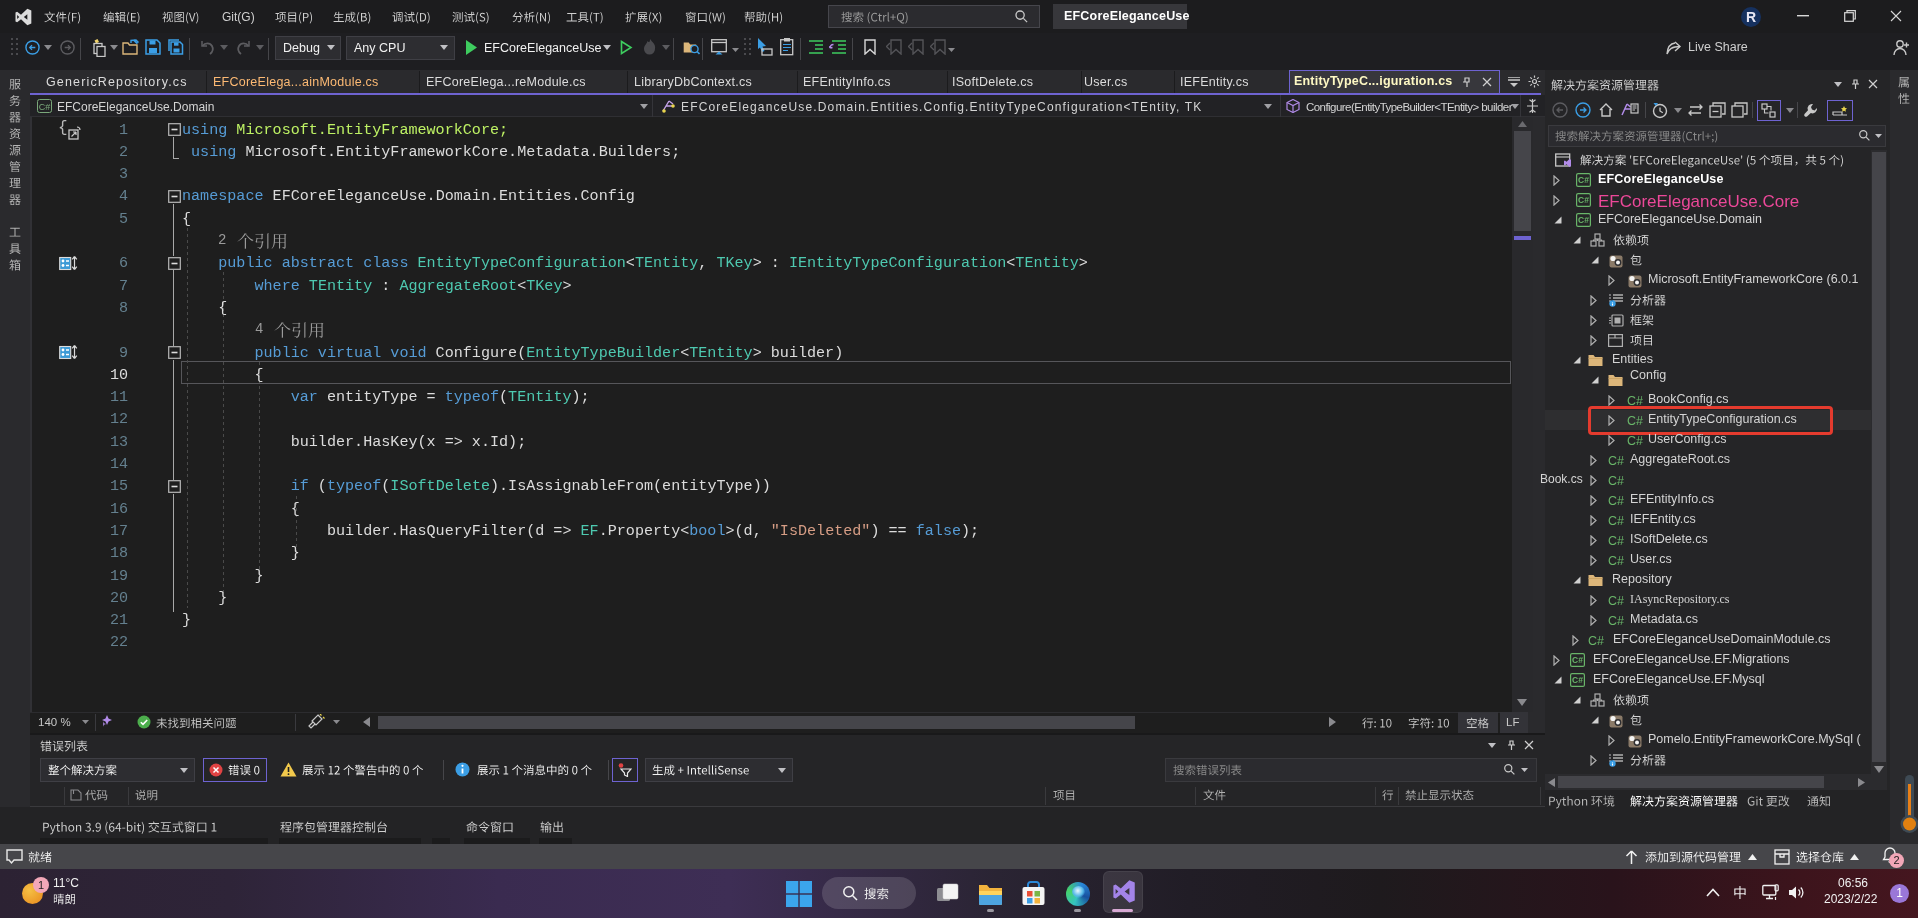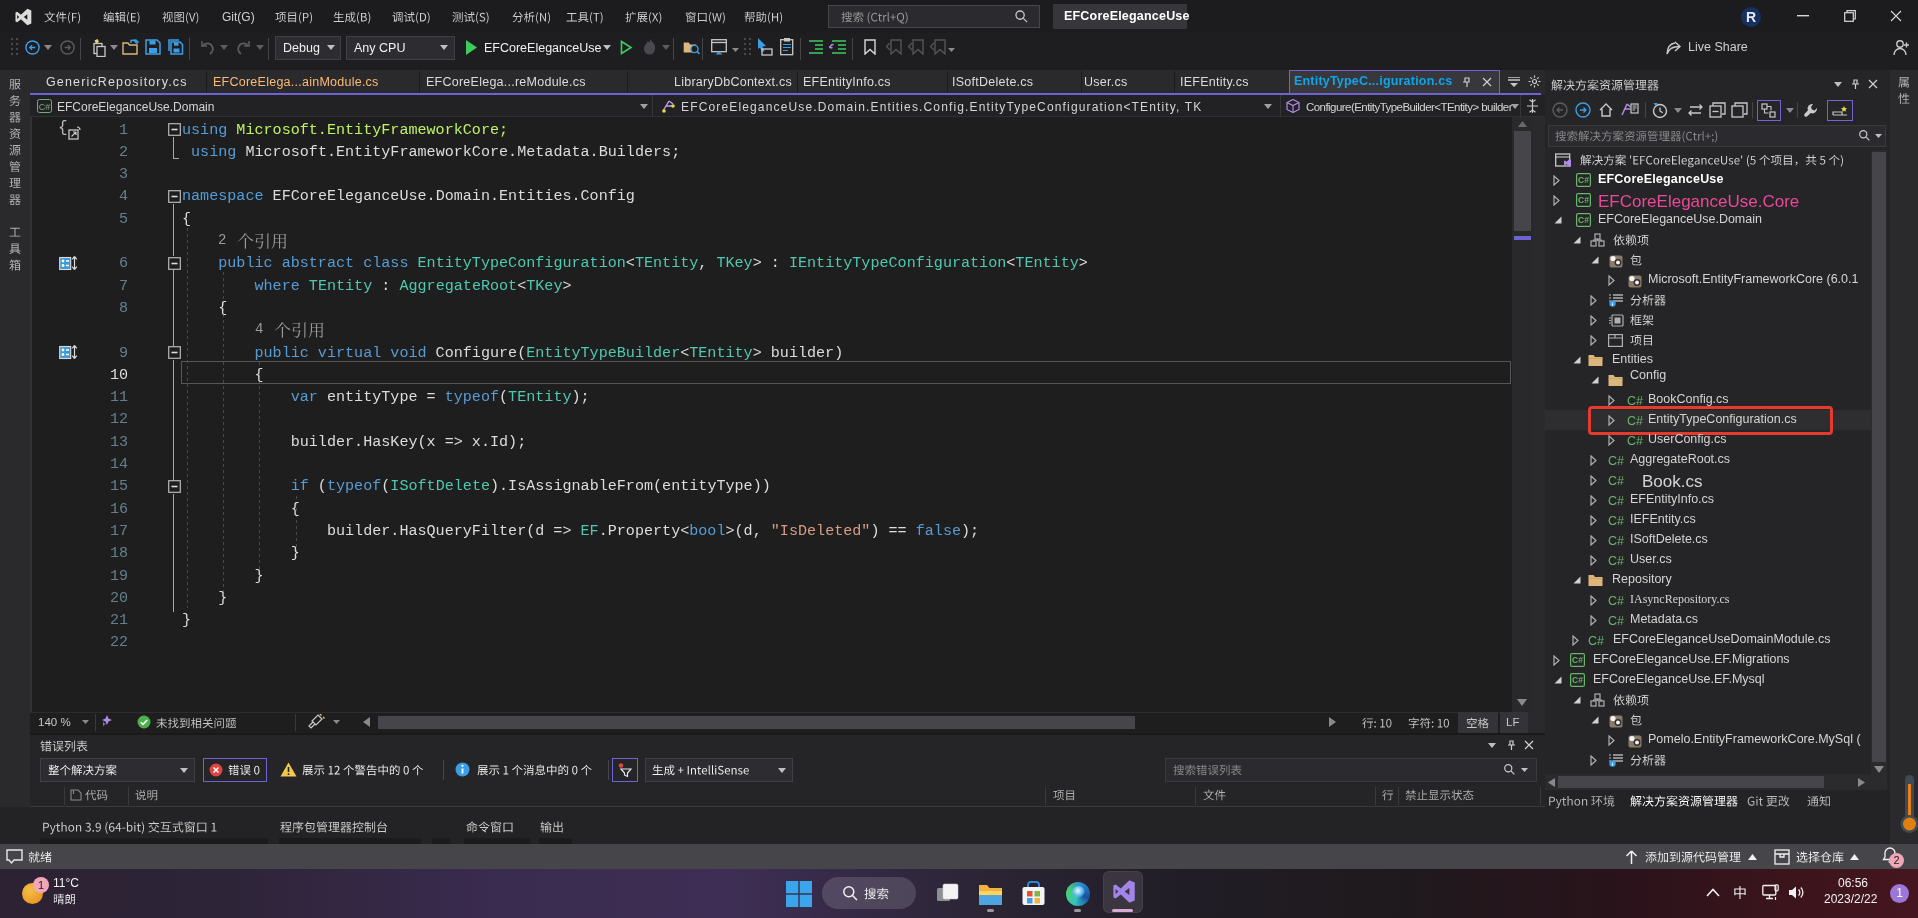--- a/index.html
+++ b/index.html
@@ -230,31 +230,31 @@
     <path d="M1.2 1.8H10.8V2.8H1.2ZM0.6 9.7H11.4V10.6H0.6ZM5.5 2.3H6.5V10.1H5.5Z M7.3 26 7.8 25.4Q8.5 25.7 9.2 26.1Q9.9 26.4 10.5 26.7Q11.1 27.1 11.5 27.4L10.8 28Q10.4 27.7 9.8 27.4Q9.2 27.1 8.6 26.7Q7.9 26.4 7.3 26ZM0.6 24.5H11.4V25.4H0.6ZM2.9 19.3H9.1V20H2.9ZM2.9 21H9.1V21.7H2.9ZM2.9 22.8H9.1V23.5H2.9ZM3.9 25.5 4.8 26Q4.3 26.4 3.7 26.8Q3.1 27.1 2.4 27.5Q1.8 27.8 1.1 28Q1 27.9 0.8 27.7Q0.6 27.5 0.5 27.4Q1.1 27.1 1.8 26.8Q2.4 26.5 3 26.1Q3.6 25.8 3.9 25.5ZM2.5 17.6H9.6V24.9H8.7V18.3H3.4V24.9H2.5Z M6 37.3H11V44.4H10V38.1H6.8V44.5H6ZM0.7 38.3H5.6V39.1H0.7ZM6.4 39.3H10.5V40H6.4ZM6.4 41.3H10.5V42H6.4ZM6.4 43.2H10.5V44H6.4ZM2.8 36.9H3.7V44.5H2.8ZM3.6 39.4Q3.7 39.5 4 39.8Q4.3 40.1 4.6 40.4Q4.9 40.7 5.2 41Q5.5 41.2 5.6 41.3L5 42.1Q4.9 41.8 4.6 41.5Q4.4 41.2 4.1 40.9Q3.8 40.6 3.5 40.3Q3.2 40 3.1 39.8ZM2 34.6H5.9V35.4H2ZM6.7 34.6H11.4V35.4H6.7ZM2.2 33.4 3.1 33.6Q2.9 34.3 2.6 34.9Q2.3 35.6 1.9 36.1Q1.6 36.7 1.2 37.1Q1.1 37.1 1 37Q0.8 36.9 0.7 36.8Q0.5 36.7 0.4 36.6Q1 36 1.5 35.2Q1.9 34.3 2.2 33.4ZM6.9 33.4 7.8 33.6Q7.5 34.6 7 35.5Q6.5 36.4 5.9 37Q5.9 37 5.7 36.9Q5.6 36.8 5.4 36.7Q5.3 36.6 5.2 36.5Q5.8 36 6.2 35.1Q6.7 34.3 6.9 33.4ZM2.7 35.2 3.5 34.9Q3.7 35.4 3.9 35.9Q4.2 36.4 4.2 36.7L3.5 37Q3.4 36.7 3.2 36.2Q3 35.6 2.7 35.2ZM7.6 35.2 8.4 35Q8.7 35.3 9 35.8Q9.4 36.3 9.5 36.7L8.7 37Q8.6 36.7 8.3 36.2Q8 35.7 7.6 35.2ZM2.8 38.7 3.5 39.1Q3.2 39.8 2.8 40.6Q2.4 41.3 1.9 42Q1.4 42.7 1 43.2Q0.9 43.1 0.7 42.9Q0.6 42.7 0.4 42.5Q0.8 42.1 1.3 41.5Q1.8 40.8 2.2 40.1Q2.6 39.4 2.8 38.7Z" fill="#b4b4b4"></path>
   </svg>
 <div style="position:absolute;left:30px;top:70px;width:1515px;height:25px;background:#2a2a2d;"></div>
 <div style="position:absolute;left:206px;top:71px;width:1px;height:23px;background:#1b1b1d;"></div>
 <div style="position:absolute;left:46px;top:75px;color:#dcdcdc;font-size:12.5px;white-space:pre;letter-spacing:1.15px;">GenericRepository.cs</div>
 <div style="position:absolute;left:419px;top:71px;width:1px;height:23px;background:#1b1b1d;"></div>
 <div style="position:absolute;left:213px;top:75px;color:#fdba74;font-size:12.5px;white-space:pre;letter-spacing:0.25px;">EFCoreElega...ainModule.cs</div>
 <div style="position:absolute;left:627px;top:71px;width:1px;height:23px;background:#1b1b1d;"></div>
 <div style="position:absolute;left:426px;top:75px;color:#dcdcdc;font-size:12.5px;white-space:pre;letter-spacing:0.25px;">EFCoreElega...reModule.cs</div>
 <div style="position:absolute;left:797px;top:71px;width:1px;height:23px;background:#1b1b1d;"></div>
-<div style="position:absolute;left:634px;top:75px;color:#dcdcdc;font-size:12.5px;white-space:pre;letter-spacing:0.25px;margin-left:40px;">LibraryDbContext.cs</div>
+<div style="position:absolute;left:634px;top:75px;color:#dcdcdc;font-size:12.5px;white-space:pre;letter-spacing:0.25px;">LibraryDbContext.cs</div>
 <div style="position:absolute;left:947px;top:71px;width:1px;height:23px;background:#1b1b1d;"></div>
 <div style="position:absolute;left:803px;top:75px;color:#dcdcdc;font-size:12.5px;white-space:pre;letter-spacing:0.25px;">EFEntityInfo.cs</div>
 <div style="position:absolute;left:1081px;top:71px;width:1px;height:23px;background:#1b1b1d;"></div>
 <div style="position:absolute;left:952px;top:75px;color:#dcdcdc;font-size:12.5px;white-space:pre;letter-spacing:0.25px;">ISoftDelete.cs</div>
 <div style="position:absolute;left:1174px;top:71px;width:1px;height:23px;background:#1b1b1d;"></div>
 <div style="position:absolute;left:1084px;top:75px;color:#dcdcdc;font-size:12.5px;white-space:pre;letter-spacing:0.25px;">User.cs</div>
 <div style="position:absolute;left:1289px;top:71px;width:1px;height:23px;background:#1b1b1d;"></div>
 <div style="position:absolute;left:1180px;top:75px;color:#dcdcdc;font-size:12.5px;white-space:pre;letter-spacing:0.25px;">IEFEntity.cs</div>
 <div style="position:absolute;left:1289px;top:70px;width:211px;height:25px;background:#37373c;border:1px solid #6e63d1;border-bottom:none;"></div>
-<div style="position:absolute;left:1294px;top:74px;color:#0ea5e9;font-size:12.5px;white-space:pre;font-weight:bold;letter-spacing:.2px;">EntityTypeC...iguration.cs</div>
+<div style="position:absolute;left:1294px;top:74px;color:#fef9c3;font-size:12.5px;white-space:pre;font-weight:bold;letter-spacing:.2px;">EntityTypeC...iguration.cs</div>
 <svg style="position:absolute;left:1462px;top:77px" width="11" height="11" viewBox="0 0 11 11">
     <path d="M3 1 h4 v4 h-4z M5 5 v5 M1 5 h6" stroke="#d0d0d0" stroke-width="1.2" fill="none"></path>
   </svg>
 <svg style="position:absolute;left:1482px;top:77px" width="10" height="10" viewBox="0 0 10 10">
     <path d="M1 1 L9 9 M9 1 L1 9" stroke="#d0d0d0" stroke-width="1.2"></path>
   </svg>
 <svg style="position:absolute;left:1508px;top:77px" width="12" height="10" viewBox="0 0 12 10">
     <path d="M0 0 h12 M0 3 h12" stroke="#c8c8c8" stroke-width="1.4"></path>
     <path d="M2 6 h8 L6 10z" fill="#c8c8c8"></path>
   </svg>
@@ -884,21 +884,21 @@
 <svg style="position:absolute;left:1608px;top:453px" width="16" height="14" viewBox="0 0 16 14">
     <text x="8" y="11.5" font-size="12.5" fill="#69b569" text-anchor="middle" font-family="sans-serif">C#</text>
   </svg>
 <div style="position:absolute;left:1630px;top:452px;color:#d4d4d4;font-size:12.5px;white-space:pre;">AggregateRoot.cs</div>
 <svg style="position:absolute;left:1590px;top:475px" width="7" height="11" viewBox="0 0 7 11">
     <path d="M1 1 L6 5.5 1 10z" fill="none" stroke="#b0b0b0" stroke-width="1.2"></path>
   </svg>
 <svg style="position:absolute;left:1608px;top:473px" width="16" height="14" viewBox="0 0 16 14">
     <text x="8" y="11.5" font-size="12.5" fill="#69b569" text-anchor="middle" font-family="sans-serif">C#</text>
   </svg>
-<div style="position:absolute;left:1642px;top:472px;color:#d4d4d4;font-size:17px;white-space:pre;">Book.cs</div>
+<div style="position:absolute;left:1540px;top:472px;color:#d4d4d4;font-size:12px;white-space:pre;">Book.cs</div>
 <svg style="position:absolute;left:1590px;top:495px" width="7" height="11" viewBox="0 0 7 11">
     <path d="M1 1 L6 5.5 1 10z" fill="none" stroke="#b0b0b0" stroke-width="1.2"></path>
   </svg>
 <svg style="position:absolute;left:1608px;top:493px" width="16" height="14" viewBox="0 0 16 14">
     <text x="8" y="11.5" font-size="12.5" fill="#69b569" text-anchor="middle" font-family="sans-serif">C#</text>
   </svg>
 <div style="position:absolute;left:1630px;top:492px;color:#d4d4d4;font-size:12.5px;white-space:pre;">EFEntityInfo.cs</div>
 <svg style="position:absolute;left:1590px;top:515px" width="7" height="11" viewBox="0 0 7 11">
     <path d="M1 1 L6 5.5 1 10z" fill="none" stroke="#b0b0b0" stroke-width="1.2"></path>
   </svg>

